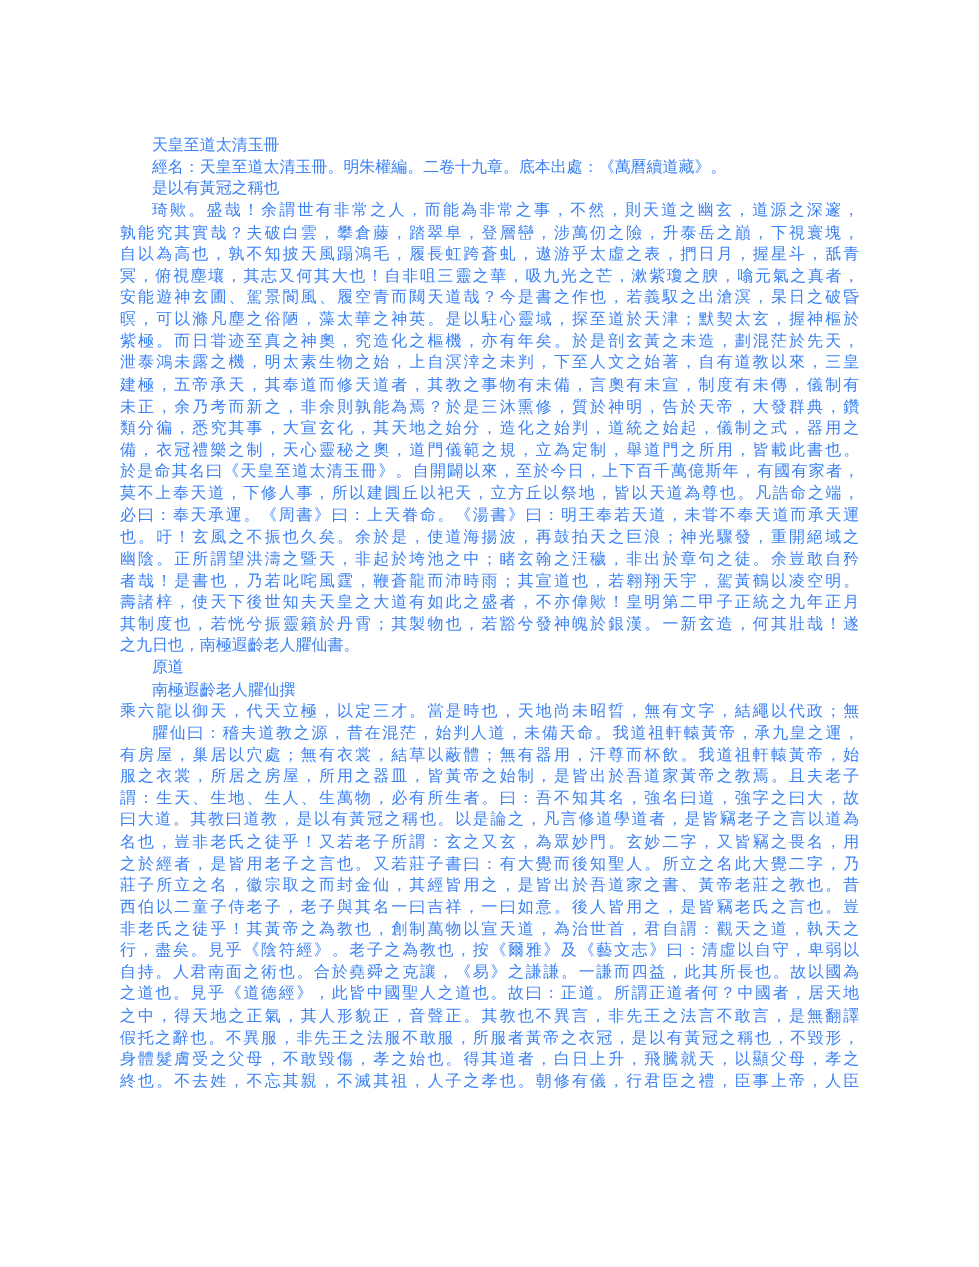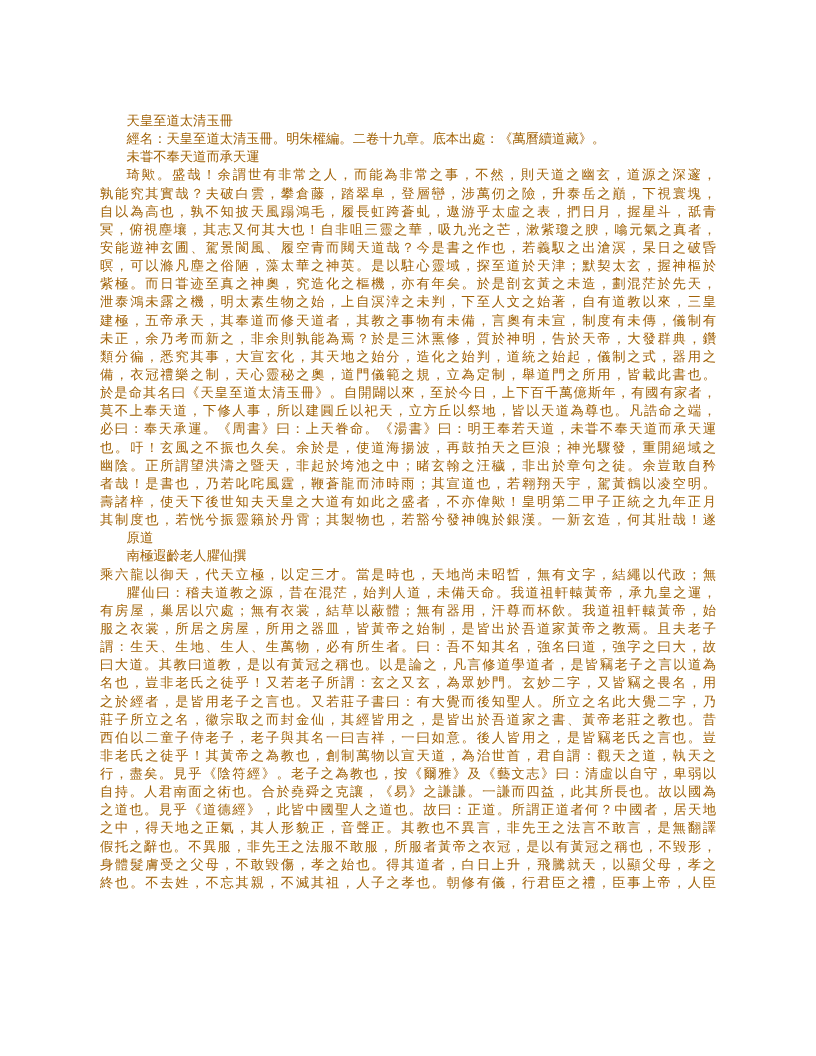--- a/index.html
+++ b/index.html
@@ -34,45 +34,46 @@
     text-align: justify;
     text-align-last: justify;
   }
   .line.indent {
     text-indent: 2em;
   }
 </style>
 </head>
 <body>
 
-<div class="page" style="background: rgb(255, 255, 255); color: #a16207;">
+<div class="page" style="background: rgb(255, 255, 255); color: #3b82f6;">
   <div class="text-block">
       <div class="line indent">天皇至道太清玉冊</div>
       <div class="line indent">經名：天皇至道太清玉冊。明朱權編。二卷十九章。底本出處：《萬曆續道藏》。</div>
-      <div class="line indent">未甞不奉天道而承天運</div>
+      <div class="line indent">是以有黃冠之稱也</div>
       <div class="line indent just">琦歟。盛哉！余謂世有非常之人，而能為非常之事，不然，則天道之幽玄，道源之深邃，</div>
       <div class="line just">孰能究其實哉？夫破白雲，攀倉藤，踏翠阜，登層巒，涉萬仞之險，升泰岳之巔，下視寰塊，</div>
       <div class="line just">自以為高也，孰不知披天風蹋鴻毛，履長虹跨蒼虬，遨游乎太虛之表，捫日月，握星斗，舐青</div>
       <div class="line just">冥，俯視塵壤，其志又何其大也！自非咀三靈之華，吸九光之芒，漱紫瓊之腴，噏元氣之真者，</div>
       <div class="line just">安能遊神玄圃、駕景閬風、履空青而闚天道哉？今是書之作也，若義馭之出滄溟，杲日之破昏</div>
       <div class="line just">暝，可以滌凡塵之俗陋，藻太華之神英。是以駐心靈域，探至道於天津；默契太玄，握神樞於</div>
       <div class="line just">紫極。而日甞迹至真之神奧，究造化之樞機，亦有年矣。於是剖玄黃之未造，劃混茫於先天，</div>
       <div class="line just">泄泰鴻未露之機，明太素生物之始，上自溟涬之未判，下至人文之始著，自有道教以來，三皇</div>
       <div class="line just">建極，五帝承天，其奉道而修天道者，其教之事物有未備，言奧有未宣，制度有未傳，儀制有</div>
       <div class="line just">未正，余乃考而新之，非余則孰能為焉？於是三沐熏修，質於神明，告於天帝，大發群典，鑽</div>
       <div class="line just">類分徧，悉究其事，大宣玄化，其天地之始分，造化之始判，道統之始起，儀制之式，器用之</div>
       <div class="line just">備，衣冠禮樂之制，天心靈秘之奧，道門儀範之規，立為定制，舉道門之所用，皆載此書也。</div>
       <div class="line just">於是命其名曰《天皇至道太清玉冊》。自開闢以來，至於今日，上下百千萬億斯年，有國有家者，</div>
       <div class="line just">莫不上奉天道，下修人事，所以建圓丘以祀天，立方丘以祭地，皆以天道為尊也。凡誥命之端，</div>
       <div class="line just">必曰：奉天承運。《周書》曰：上天眷命。《湯書》曰：明王奉若天道，未甞不奉天道而承天運</div>
       <div class="line just">也。吁！玄風之不振也久矣。余於是，使道海揚波，再鼓拍天之巨浪；神光驟發，重開絕域之</div>
       <div class="line just">幽陰。正所謂望洪濤之暨天，非起於垮池之中；睹玄翰之汪穢，非出於章句之徒。余豈敢自矜</div>
       <div class="line just">者哉！是書也，乃若叱咤風霆，鞭蒼龍而沛時雨；其宣道也，若翱翔天宇，駕黃鶴以凌空明。</div>
       <div class="line just">壽諸梓，使天下後世知夫天皇之大道有如此之盛者，不亦偉歟！皇明第二甲子正統之九年正月</div>
       <div class="line just">其制度也，若恍兮振靈籟於丹霄；其製物也，若豁兮發神魄於銀漢。一新玄造，何其壯哉！遂</div>
+      <div class="line">之九日也，南極遐齡老人臞仙書。</div>
       <div class="line indent">原道</div>
       <div class="line indent">南極遐齡老人臞仙撰</div>
       <div class="line just">乘六龍以御天，代天立極，以定三才。當是時也，天地尚未昭晢，無有文字，結繩以代政；無</div>
       <div class="line indent just">臞仙曰：稽夫道教之源，昔在混茫，始判人道，未備天命。我道祖軒轅黃帝，承九皇之運，</div>
       <div class="line just">有房屋，巢居以穴處；無有衣裳，結草以蔽體；無有器用，汗尊而杯飲。我道祖軒轅黃帝，始</div>
       <div class="line just">服之衣裳，所居之房屋，所用之器皿，皆黃帝之始制，是皆出於吾道家黃帝之教焉。且夫老子</div>
       <div class="line just">謂：生天、生地、生人、生萬物，必有所生者。曰：吾不知其名，強名曰道，強字之曰大，故</div>
       <div class="line just">曰大道。其教曰道教，是以有黃冠之稱也。以是論之，凡言修道學道者，是皆竊老子之言以道為</div>
       <div class="line just">名也，豈非老氏之徒乎！又若老子所謂：玄之又玄，為眾妙門。玄妙二字，又皆竊之畏名，用</div>
       <div class="line just">之於經者，是皆用老子之言也。又若莊子書曰：有大覺而後知聖人。所立之名此大覺二字，乃</div>

